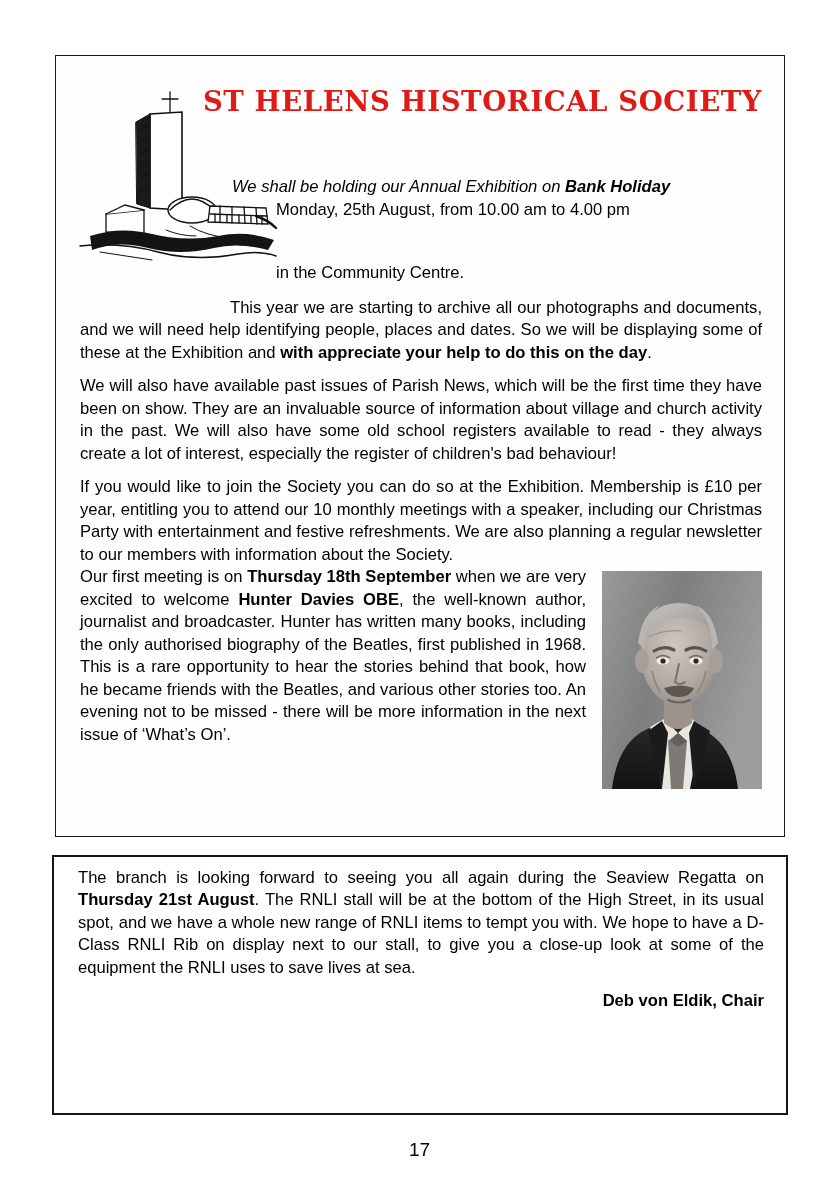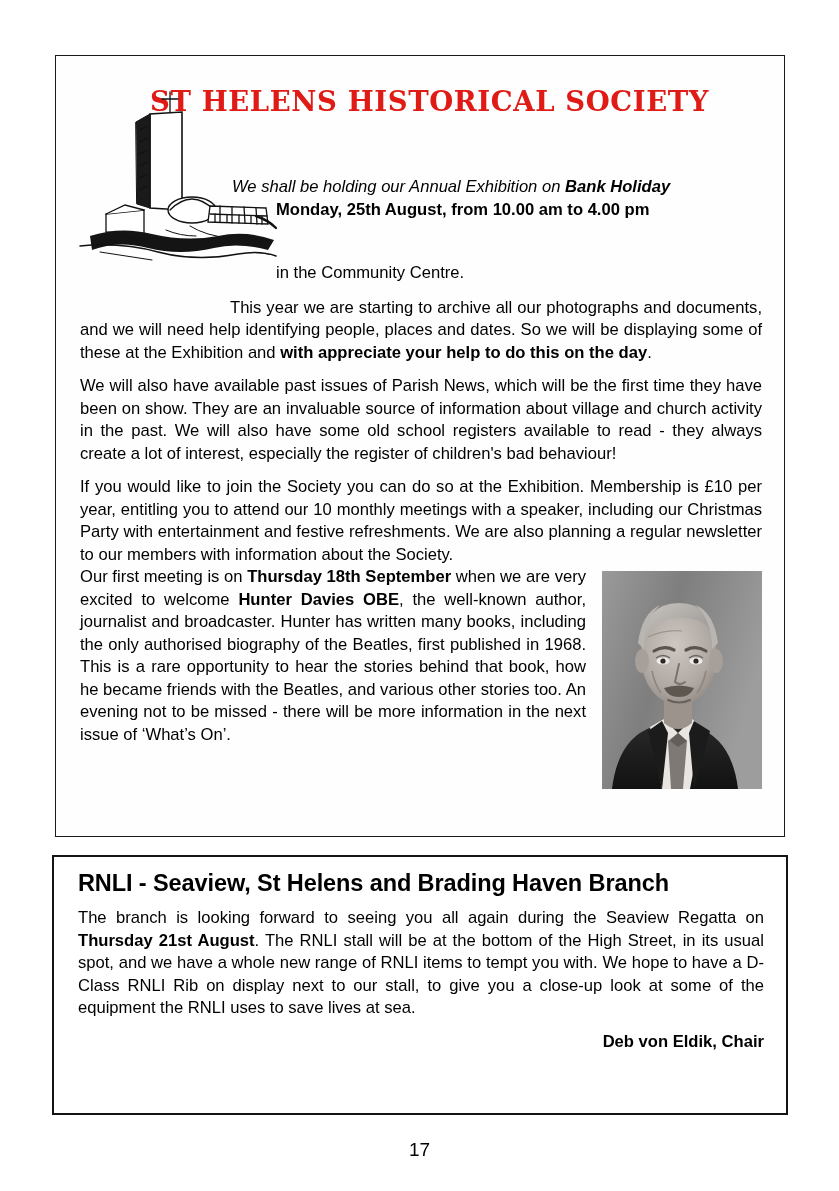--- a/index.html
+++ b/index.html
@@ -33,21 +33,21 @@
     border: 1.5px solid #1a1a1a;
     background: #fefefe;
     padding: 6px 22px 8px 24px;
   }
 
   .masthead {
     position: relative;
     height: 92px;
   }
   .society-title {
-    text-align: left;
+    text-align: right;
     color: #e01b16;
     font-family: "DejaVu Serif", "Liberation Serif", serif;
     font-weight: 700;
     font-size: 27.5px;
     line-height: 1.13;
     letter-spacing: 0.6px;
     padding-top: 6px;
     padding-left: 70px;
     text-transform: uppercase;
   }
@@ -76,21 +76,21 @@
     position: relative;
     margin-top: 4px;
   }
   .lead-line {
     display: block;
     text-align: left;
     line-height: 1.355;
     font-size: 16.6px;
   }
   .lead-line.l1 { padding-left: 152px; font-style: italic; }
-  .lead-line.l2 { padding-left: 196px; font-weight: 700; }
+  .lead-line.l2 { padding-left: 196px; font-weight: 400; }
   .lead-line.l3 { padding-left: 196px; margin-top: 41px; }
 
   .para-archive {
     margin-top: 12px;
     text-indent: 150px;
   }
 
   .photo-para {
     position: relative;
   }
@@ -292,21 +292,20 @@
         </svg>
       </div>
     </div>
 
     <p class="body-text photo-para"><span>Our first meeting is on </span><b>Thursday 18th September</b><span> when we are very excited to welcome </span><b>Hunter Davies OBE</b><span>, the well-known author, journalist and broadcaster. Hunter has written many books, including the only authorised biography of the Beatles, first published in 1968. This is a rare opportunity to hear the stories behind that book, how he became friends with the Beatles, and various other stories too. An evening not to be missed - there will be more information in the next issue of ‘What’s On’.</span></p>
 
 
   </section>
 
   <section class="rnli-box">
-    <h2 class="rnli-heading">RNLI - Seaview, St Helens and Brading Haven Branch</h2>
 
     <p class="body-text"><span>The branch is looking forward to seeing you all again during the Seaview Regatta on </span><b>Thursday 21st August</b><span>. The RNLI stall will be at the bottom of the High Street, in its usual spot, and we have a whole new range of RNLI items to tempt you with. We hope to have a D-Class RNLI Rib on display next to our stall, to give you a close-up look at some of the equipment the RNLI uses to save lives at sea.</span></p>
 
     <p class="body-text rnli-final"><b class="rnli-signature">Deb von Eldik, Chair</b></p>
   </section>
 
   <div class="page-number">17</div>
 
 </div>
 

